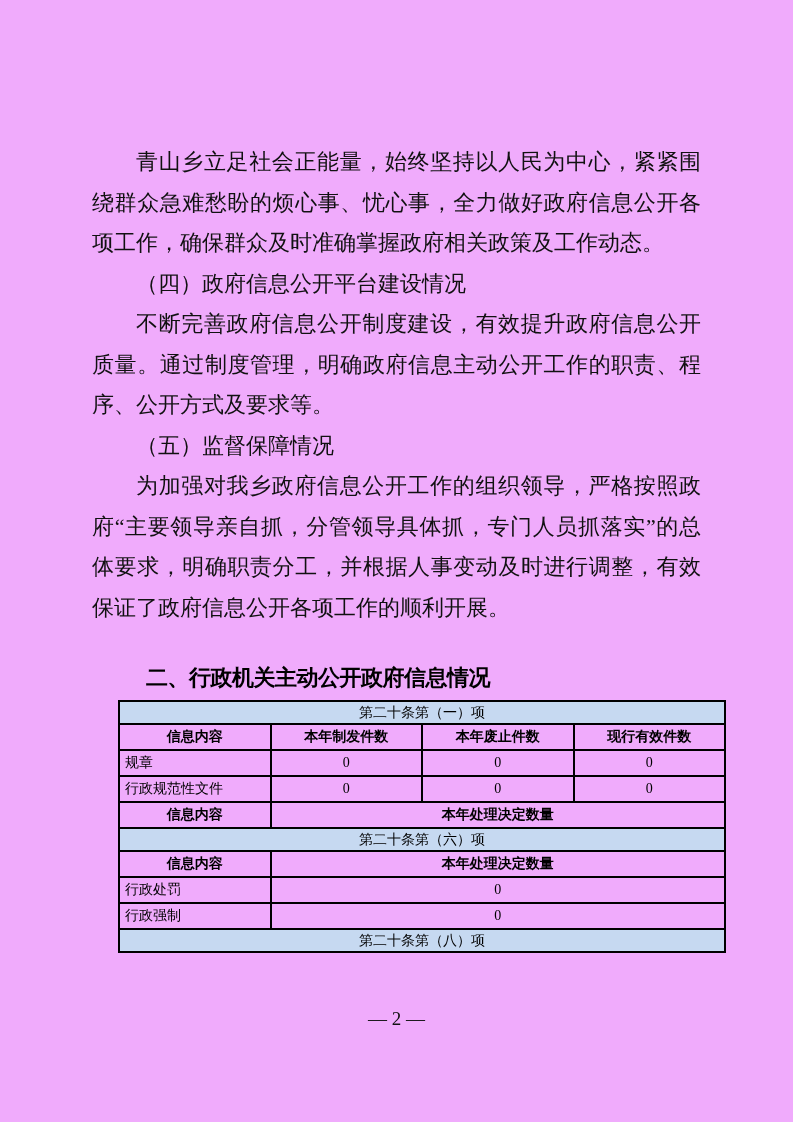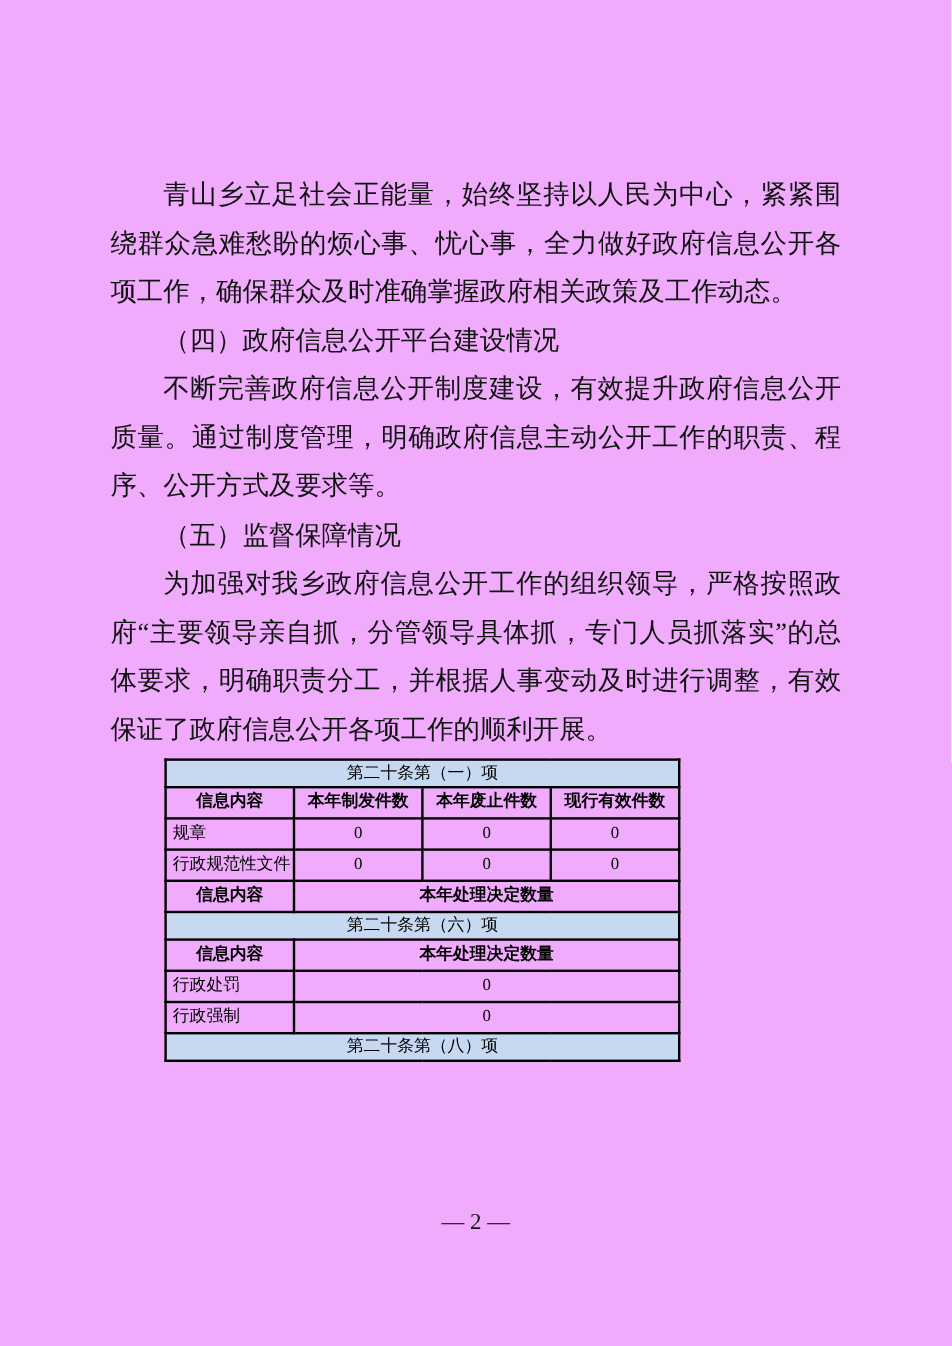--- a/index.html
+++ b/index.html
@@ -37,22 +37,22 @@
     font-family: "Liberation Sans", sans-serif;
     font-weight: bold;
     font-size: 22px;
     line-height: 28px;
     color: #000000;
     letter-spacing: -0.5px;
   }
   table.disclosure-table {
     border-collapse: collapse;
     table-layout: fixed;
-    width: 430px;
-    margin-left: 45px;
+    width: 608px;
+    margin-left: 26px;
     margin-top: 4px;
     font-family: "Liberation Serif", serif;
     font-size: 14px;
     color: #000000;
   }
   table.disclosure-table td {
     border: 2px solid #000000;
     text-align: center;
     vertical-align: middle;
     padding: 0 2px;
@@ -87,20 +87,21 @@
 
 <div class="page">
   <div class="content">
 
     <p class="para">青山乡立足社会正能量，始终坚持以人民为中心，紧紧围绕群众急难愁盼的烦心事、忧心事，全力做好政府信息公开各项工作，确保群众及时准确掌握政府相关政策及工作动态。</p>
     <p class="para">（四）政府信息公开平台建设情况</p>
     <p class="para">不断完善政府信息公开制度建设，有效提升政府信息公开质量。通过制度管理，明确政府信息主动公开工作的职责、程序、公开方式及要求等。</p>
     <p class="para">（五）监督保障情况</p>
     <p class="para">为加强对我乡政府信息公开工作的组织领导，严格按照政府“主要领导亲自抓，分管领导具体抓，专门人员抓落实”的总体要求，明确职责分工，并根据人事变动及时进行调整，有效保证了政府信息公开各项工作的顺利开展。</p>
 
+    <h2 class="section-heading">二、行政机关主动公开政府信息情况</h2>
 
     <table class="disclosure-table">
       <colgroup>
         <col style="width:25%">
           <col style="width:25%">
           <col style="width:25%">
           <col style="width:25%">
       </colgroup>
       <tbody>
 

